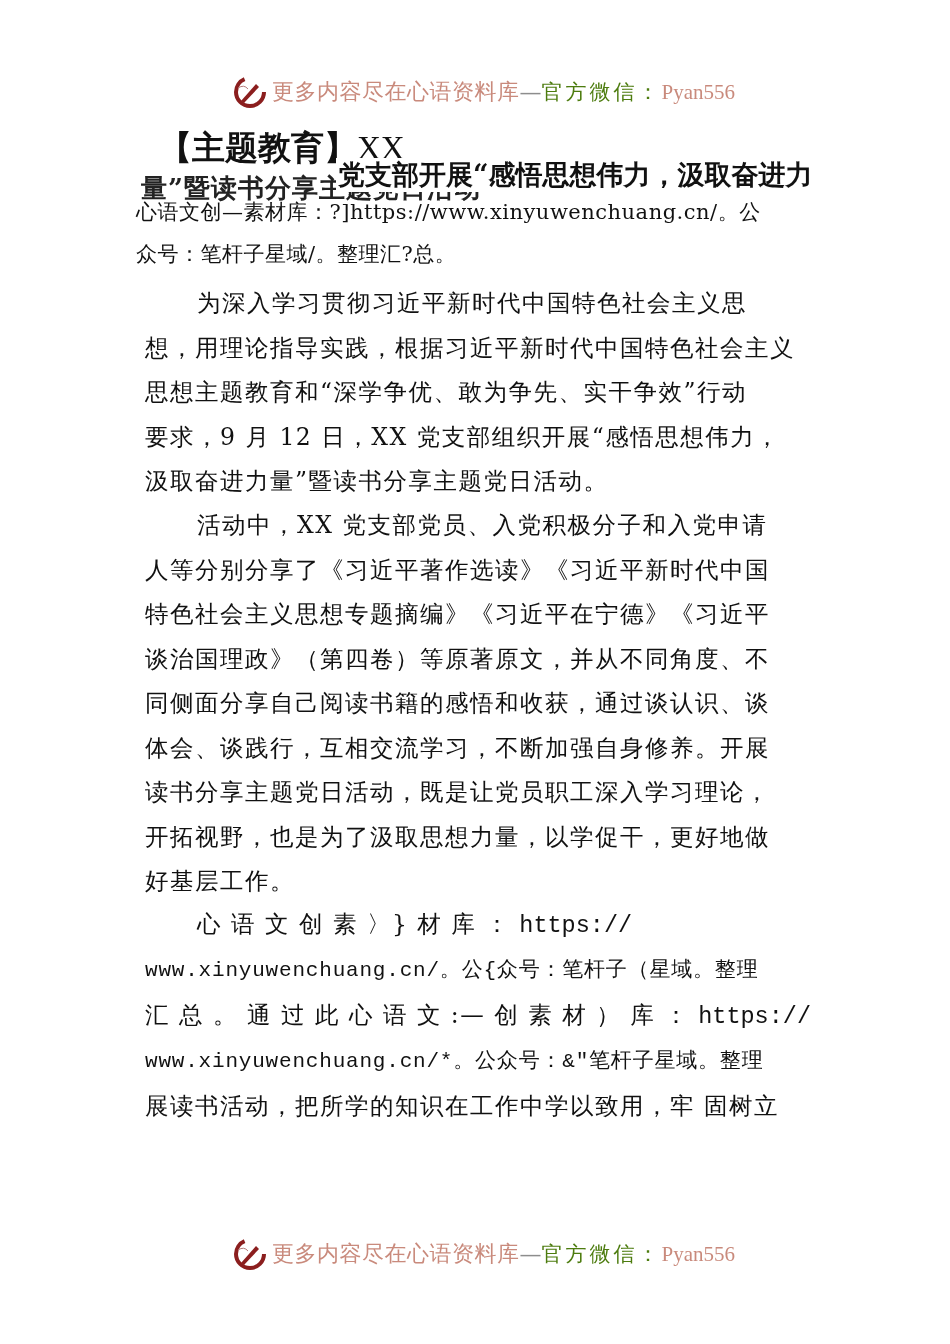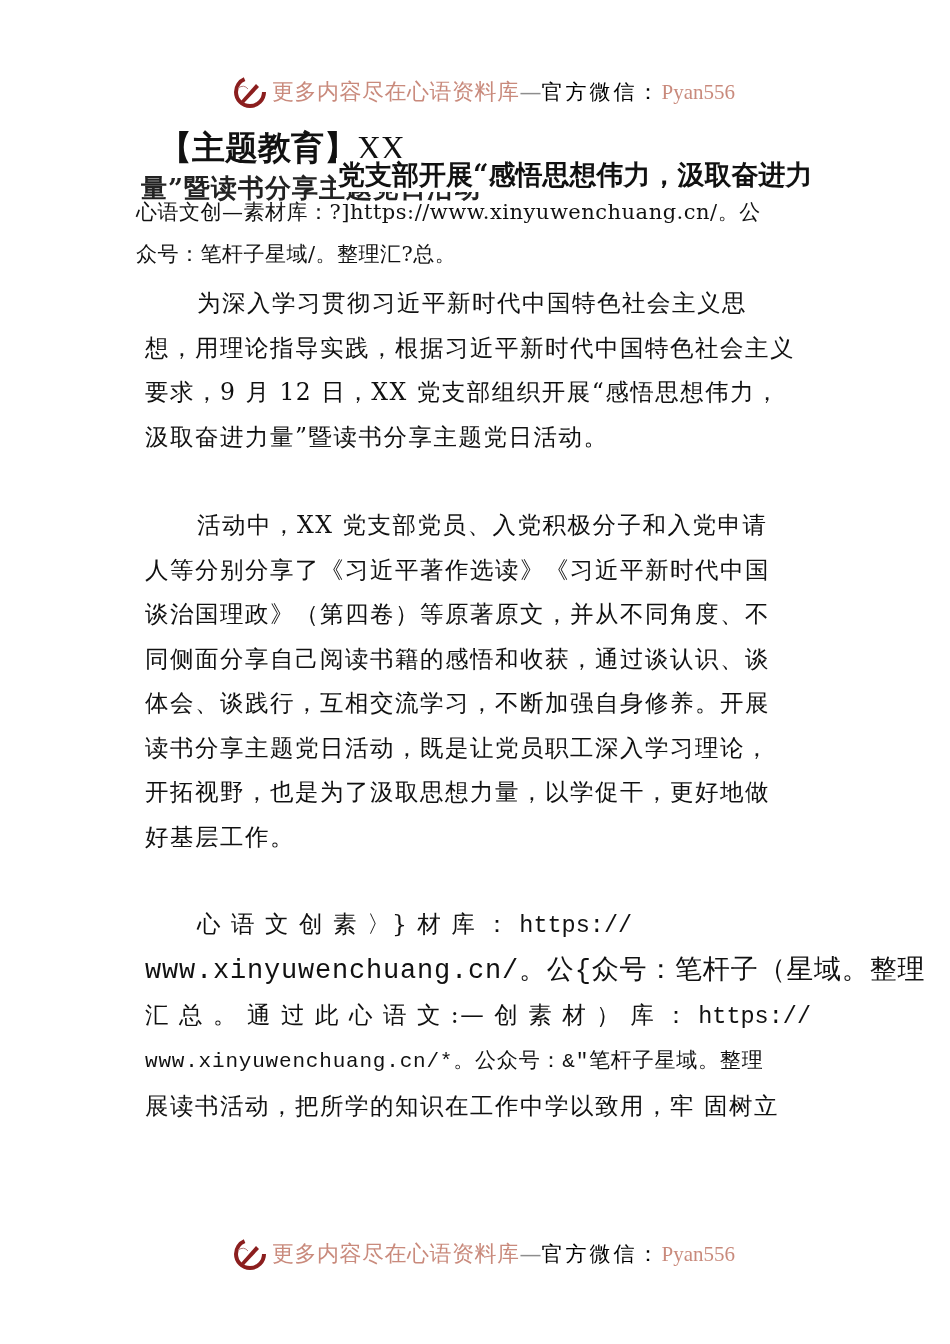--- a/index.html
+++ b/index.html
@@ -5,21 +5,21 @@
   html, body { margin: 0; padding: 0; background: #ffffff; }
   body { width: 950px; height: 1344px; position: relative; overflow: hidden;
          font-family: "DejaVu Serif", "Liberation Serif", serif; color: #111; }
 
   .watermark { position: absolute; left: 232px; height: 40px; display: flex; align-items: center; }
   .watermark.top { top: 72px; }
   .watermark.bottom { top: 1234px; }
   .wm-logo { width: 36px; height: 36px; margin-right: 4px; }
   .wm-red { font-size: 22px; color: #c98a7c; letter-spacing: 0.5px; font-family: "DejaVu Serif", serif; }
   .wm-dash { color: #8d8d8d; font-size: 22px; }
-  .wm-gray { font-size: 21px; color: #000000; letter-spacing: 3px; font-family: "DejaVu Sans", sans-serif; }
+  .wm-gray { font-size: 21px; color: #4d7c0f; letter-spacing: 3px; font-family: "DejaVu Sans", sans-serif; }
   .wm-id { font-size: 21px; color: #c98a7c; font-family: Liberation Serif, serif; }
 
   .title1 { position: absolute; left: 159px; top: 126px; font-size: 33px; font-weight: bold; letter-spacing: 0px; }
   .title1 .xx { font-weight: normal; font-family: "Liberation Serif", serif; }
   .title2 { position: absolute; left: 141px; top: 171px; font-size: 26px; font-weight: bold; color: #222; letter-spacing: 1px; }
   .title2-overlay { position: absolute; left: 336px; top: 158px; font-size: 27px; font-weight: bold; color: #111; background: #fff; padding: 0 2px; line-height: 34px; }
 
   .source-line { position: absolute; left: 136px; font-size: 21px; font-family: "DejaVu Serif", serif; letter-spacing: 0.5px; }
   .source-line.l1 { top: 198px; }
   .source-line.l2 { top: 240px; }
@@ -50,27 +50,29 @@
 </div>
 <div class="title2">量”暨读书分享主题党日活动</div>
 <div class="title2-overlay">党支部开展“感悟思想伟力，汲取奋进力</div>
 
 <div class="source-line l1">心语文创—素材库：?]https://www.xinyuwenchuang.cn/。公</div>
 <div class="source-line l2">众号：笔杆子星域/。整理汇?总。</div>
 
 <div class="para" style="top:281px;">
   <span class="line indent">为深入学习贯彻习近平新时代中国特色社会主义思</span>
   <span class="line">想，用理论指导实践，根据习近平新时代中国特色社会主义</span>
+  <span class="line">思想主题教育和“深学争优、敢为争先、实干争效”行动</span>
   <span class="line">要求，9 月 12 日，XX 党支部组织开展“感悟思想伟力，</span>
   <span class="line">汲取奋进力量”暨读书分享主题党日活动。</span>
 </div>
 
 <div class="para" style="top:503px;">
   <span class="line indent">活动中，XX 党支部党员、入党积极分子和入党申请</span>
   <span class="line">人等分别分享了《习近平著作选读》《习近平新时代中国</span>
+  <span class="line">特色社会主义思想专题摘编》《习近平在宁德》《习近平</span>
   <span class="line">谈治国理政》（第四卷）等原著原文，并从不同角度、不</span>
   <span class="line">同侧面分享自己阅读书籍的感悟和收获，通过谈认识、谈</span>
   <span class="line">体会、谈践行，互相交流学习，不断加强自身修养。开展</span>
   <span class="line">读书分享主题党日活动，既是让党员职工深入学习理论，</span>
   <span class="line">开拓视野，也是为了汲取思想力量，以学促干，更好地做</span>
   <span class="line">好基层工作。</span>
 </div>
 
 <div class="para" style="top:902px; width:660px;">
   <span class="line spread indent">
@@ -78,21 +80,21 @@
     <span>语</span>
     <span>文</span>
     <span>创</span>
     <span>素</span>
     <span>〉}</span>
     <span>材</span>
     <span>库</span>
     <span>：</span>
     <span class="mono">https://</span>
   </span>
-  <span class="line mono" style="font-size:27px; letter-spacing:0.8px;">www.xinyuwenchuang.cn/。公{众号：笔杆子（星域。整理</span>
+  <span class="line mono" style="font-size:21px; letter-spacing:0.8px;">www.xinyuwenchuang.cn/。公{众号：笔杆子（星域。整理</span>
   <span class="line spread">
     <span>汇</span>
     <span>总</span>
     <span>。</span>
     <span>通</span>
     <span>过</span>
     <span>此</span>
     <span>心</span>
     <span>语</span>
     <span>文</span>

